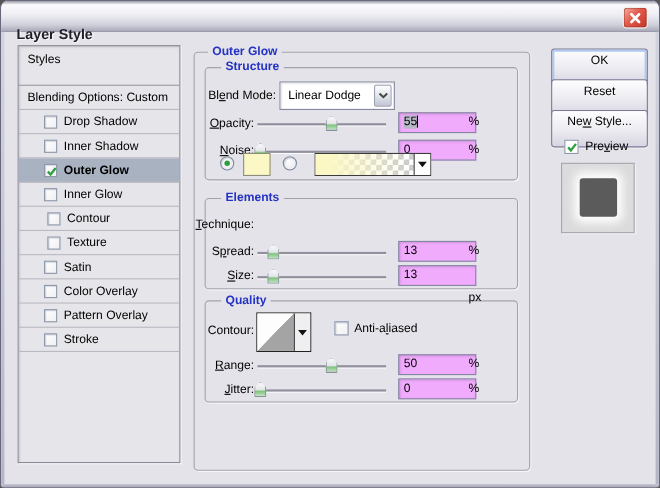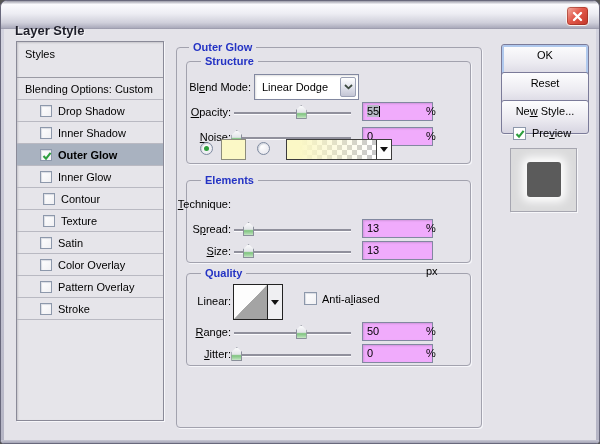--- a/index.html
+++ b/index.html
@@ -265,21 +265,21 @@
   <div class="field" style="left:361px;top:218px;"><span>13</span></div>
   <span class="unit" style="left:425px;top:221px;">%</span>
 
   <span class="flabel" style="left:140px;top:244px;"><span></span><span class="mn">S</span><span>ize:</span></span>
   <div class="track" style="left:233px;top:250px;">
     <div class="thumb" style="left: calc(12% - 5px);"></div>
   </div>
   <div class="field" style="left:361px;top:240px;"><span>13</span></div>
   <span class="unit" style="left:425px;top:234px;margin-top:30px;">px</span>
 
-  <span class="flabel" style="left:140px;top:294px;">Linear:</span>
+  <span class="flabel" style="left:140px;top:294px;">Contour:</span>
   <div class="contour-combo">
     <div class="contour-thumb"></div>
     <div class="contour-arrow">
         <span class="tri"></span>
       </div>
   </div>
   <div class="cb" style="position:absolute;left:303px;top:291px;width:13px;height:13px;"></div>
   <span style="position:absolute;left:321px;top:292px;"><span>Anti-a</span><span class="mn">l</span><span>iased</span></span>
 
   <span class="flabel" style="left:140px;top:325px;"><span></span><span class="mn">R</span><span>ange:</span></span>

